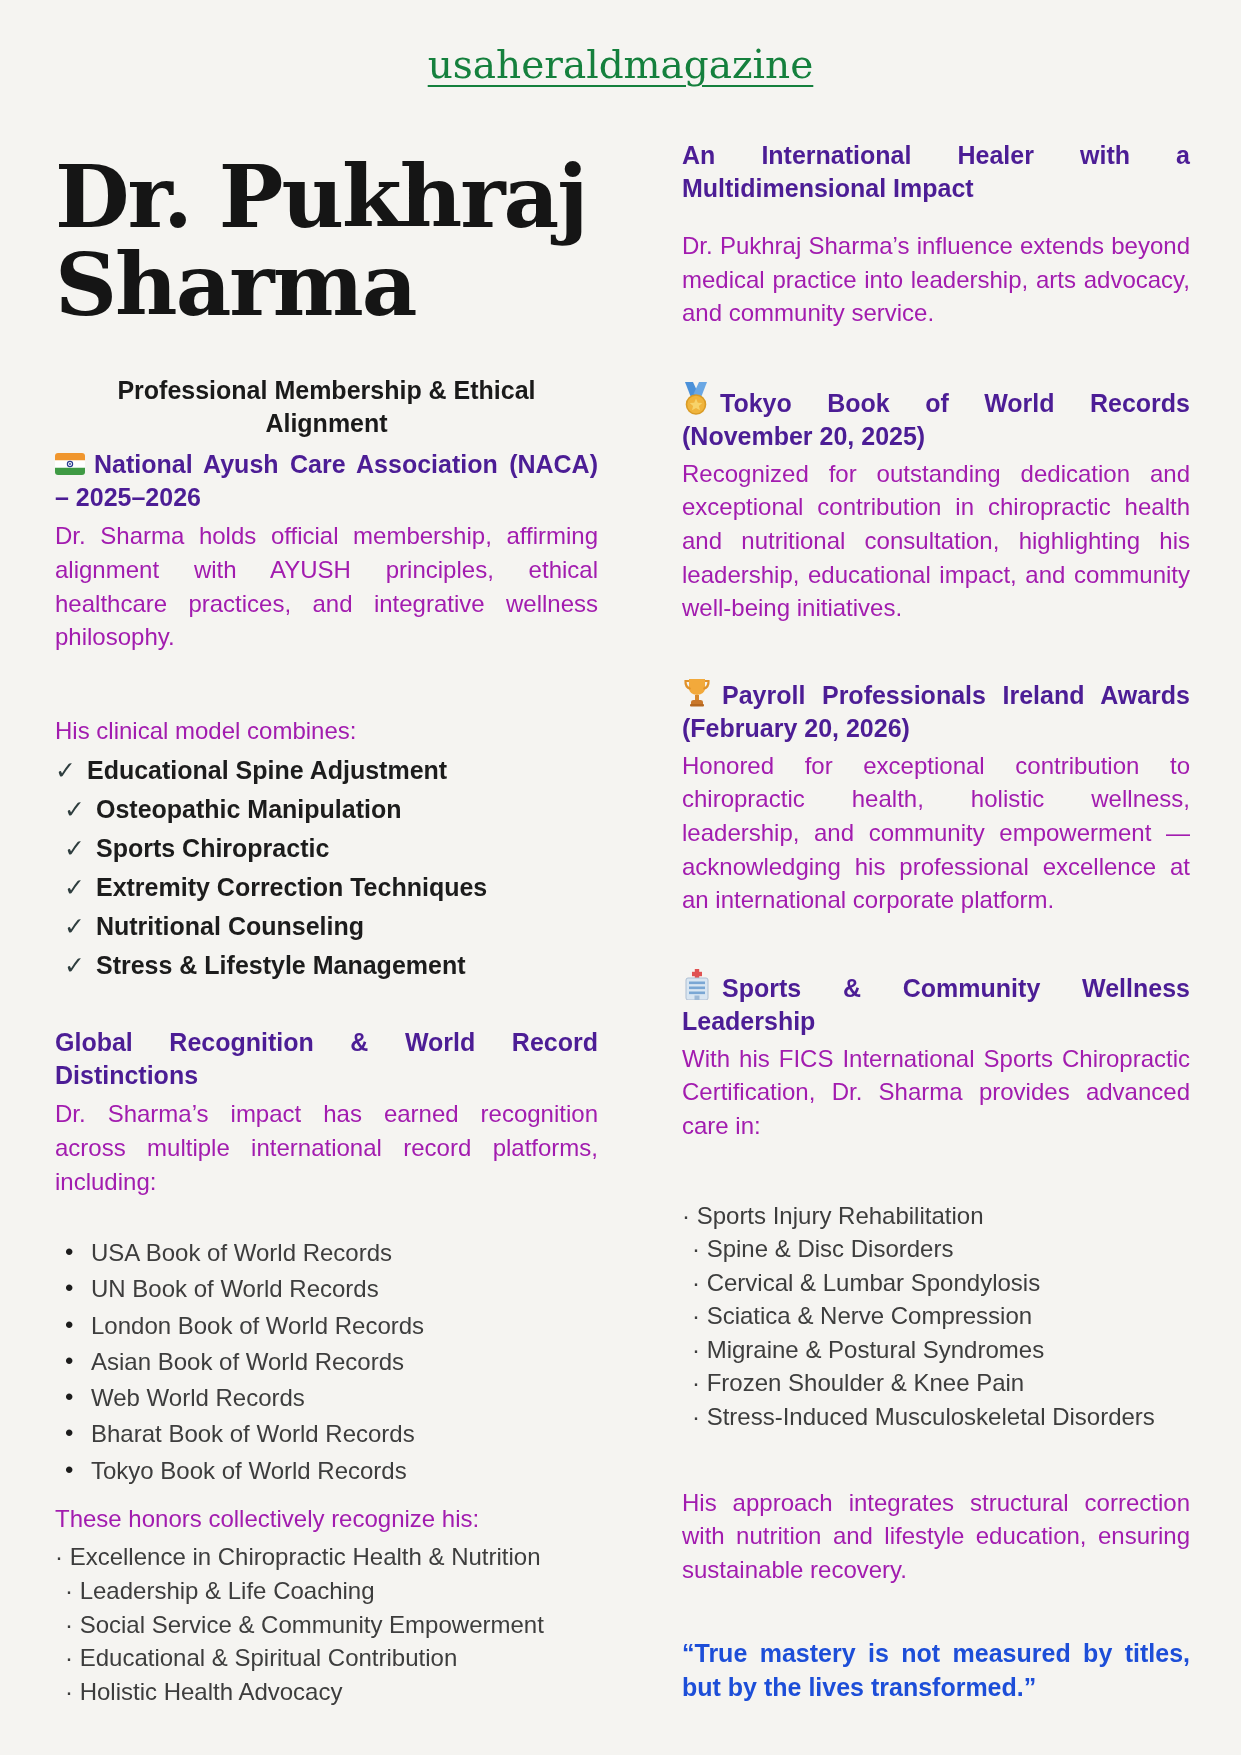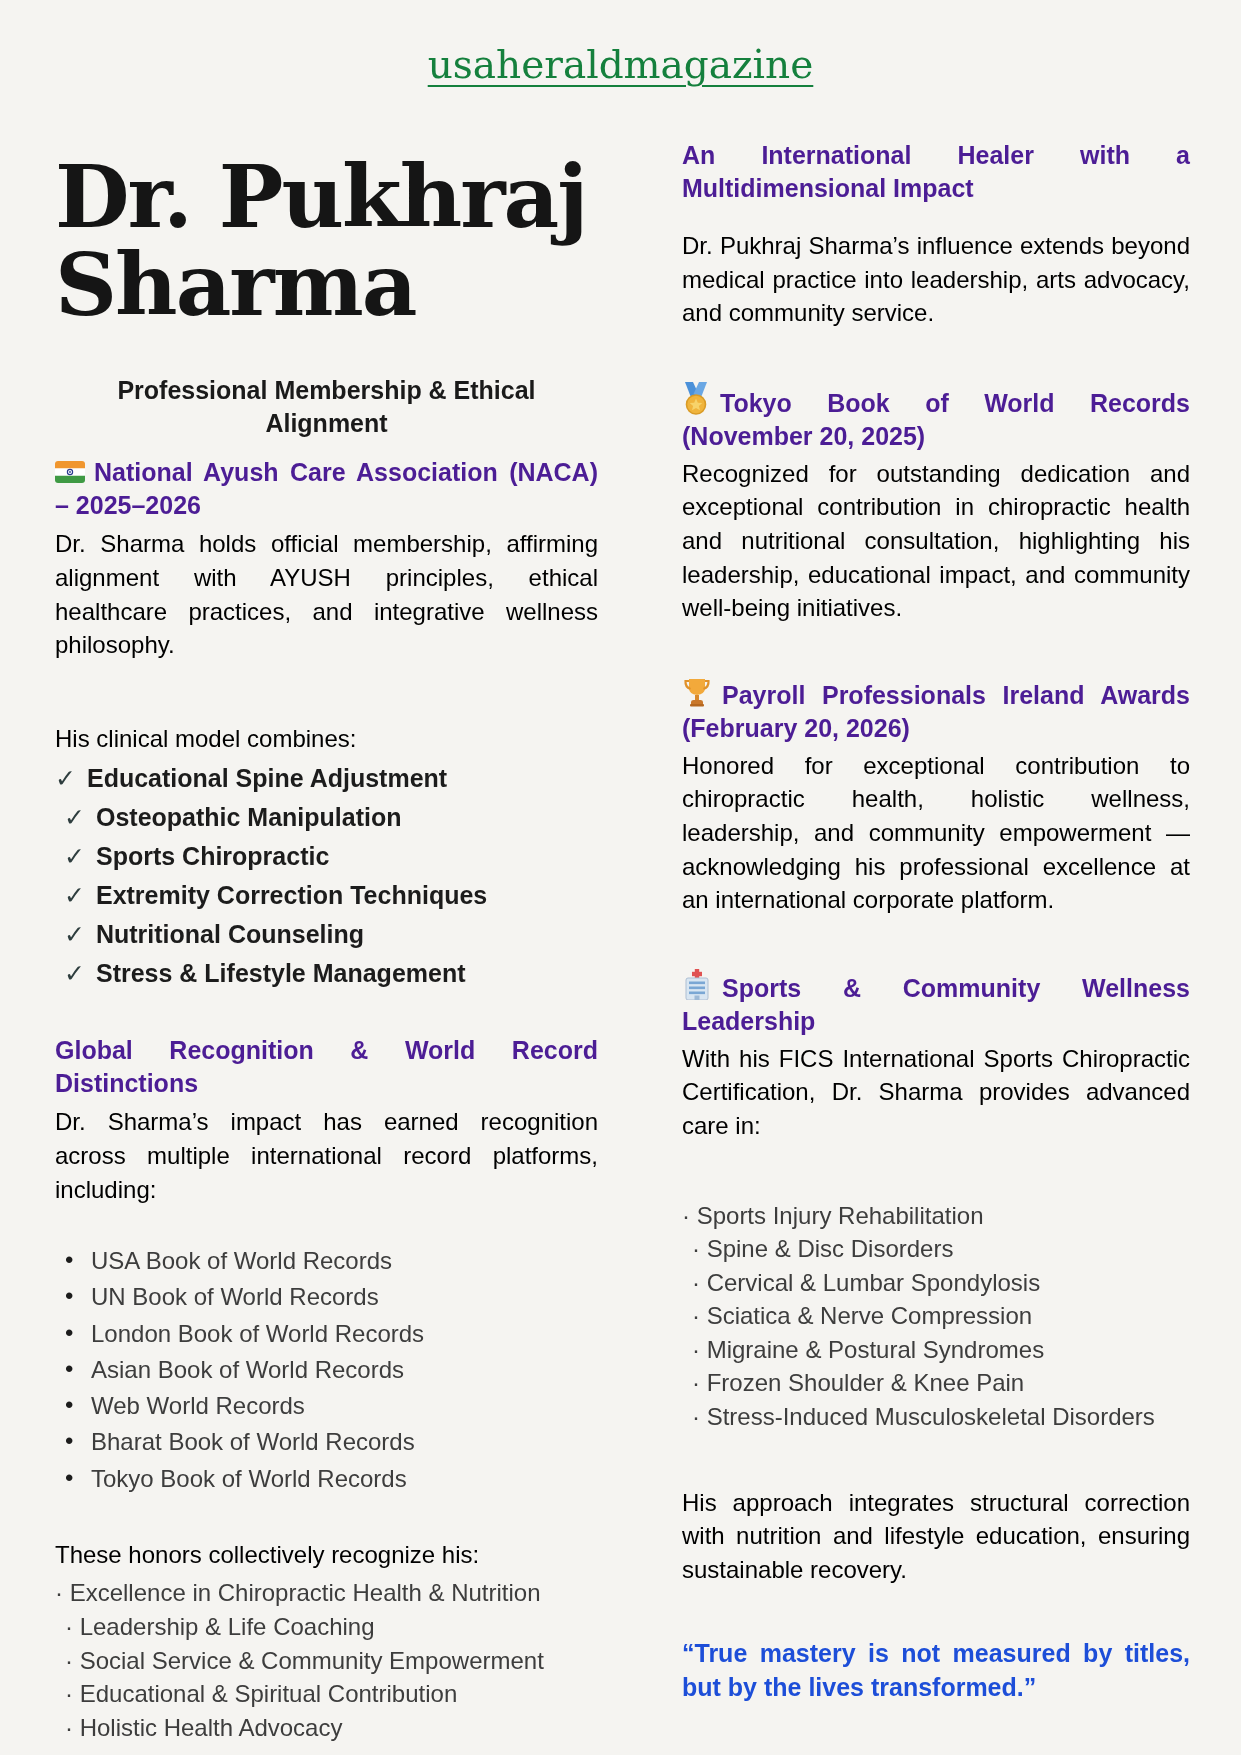--- a/index.html
+++ b/index.html
@@ -53,27 +53,27 @@
     color: #4c1d95;
     text-align: justify;
   }
   .centered-head {
     font-size: 25px;
     font-weight: 700;
     line-height: 1.32;
     color: #1a1a1a;
     text-align: center;
     max-width: 468px;
-    margin: 16px auto;
+    margin: 8px auto;
   }
   .body-text {
     font-size: 24px;
     line-height: 1.4;
     text-align: justify;
-    color: #000000;
+    color: #a21caf;
   }
   .icon { display: inline-block; vertical-align: -3px; }
   .icon svg { display: block; }
 
   
   .subhead { margin-top: 5px; }
   .subhead .icon { margin-right: 9px; vertical-align: -2px; }
   .membership-body { margin-top: 5px; }
 
   .clinical-intro { margin-top: 60px; }
@@ -106,21 +106,21 @@
   }
   .platforms li + li { margin-top: 6px; }
   .platforms li::before {
     content: "\2022";
     position: absolute;
     left: 10px;
     top: -1px;
     color: #1c1c1c;
   }
 
-  .honors-intro { margin-top: 44px; }
+  .honors-intro { margin-top: 16px; }
   .dot-list { margin-top: 5px; list-style: none; }
   .dot-list li {
     font-size: 24px;
     line-height: 1.4;
     color: #3d3d3d;
   }
   .dot-list li::before { content: "\00b7\00a0"; color: #3d3d3d; }
   .dot-list li:not(:first-child) { padding-left: 10px; }
 
   

